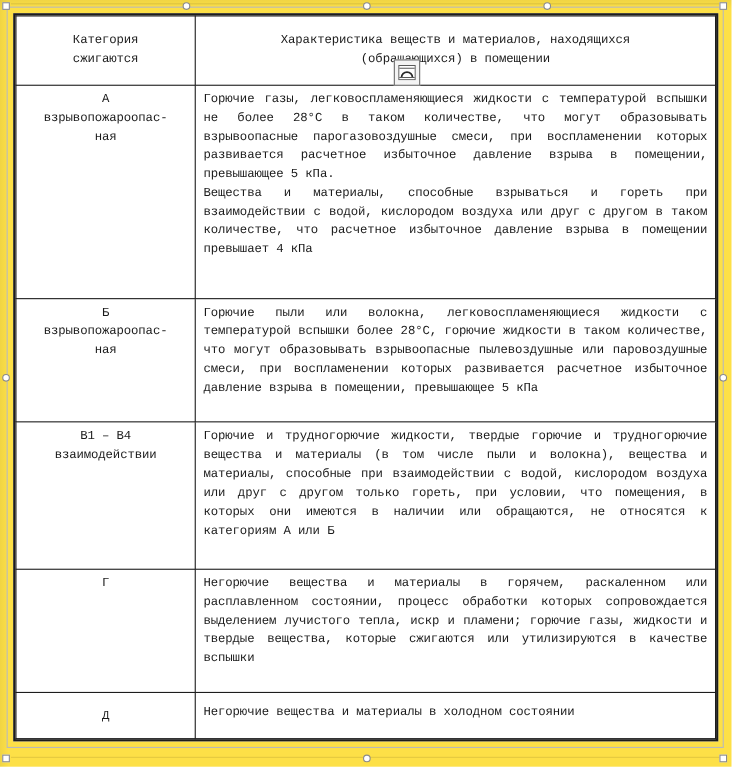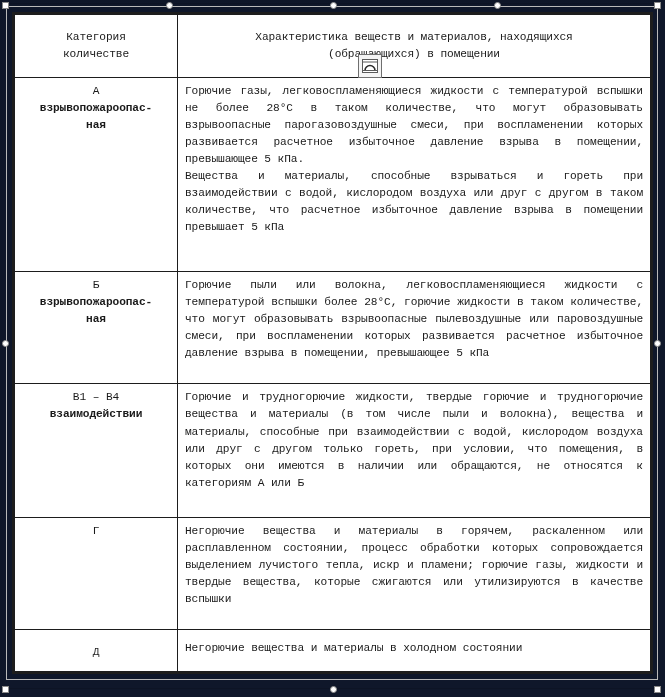--- a/index.html
+++ b/index.html
@@ -17,21 +17,21 @@
     position: relative;
   }
 
   
   #scan-canvas {
     position: absolute;
     left: 0;
     top: 0;
     width: 665px;
     height: 697px;
-    background: #0f172a;
+    background: #fde047;
   }
 
   
   #scan-canvas::before {
     content: "";
     position: absolute;
     inset: 0;
     background:
       linear-gradient(to bottom, rgba(0,0,0,0.05) 0px, rgba(0,0,0,0) 8px),
       linear-gradient(to right, rgba(0,0,0,0.05) 0px, rgba(0,0,0,0) 8px);
@@ -100,21 +100,21 @@
 
   
   td.cat-cell {
     text-align: center;
     padding-top: 7px;
     padding-left: 4px;
     padding-right: 4px;
     word-break: break-word;
   }
   td.cat-cell .cat-letter { display: block; }
-  td.cat-cell .cat-sub { display: block; font-weight: bold; }
+  td.cat-cell .cat-sub { display: block; }
 
   
   td.desc-cell {
     text-align: justify;
     text-justify: inter-word;
     padding-left: 9px;
     padding-right: 9px;
     font-family: Liberation Mono, monospace;
   }
   td.desc-cell p {
@@ -175,37 +175,37 @@
     <table class="cat-table">
       <colgroup>
         <col class="col-cat">
         <col>
       </colgroup>
       <tbody>
 
         <tr class="header-row">
           <td class="head-cat">
             <div>Категория</div>
-            <div>количестве</div>
+            <div>сжигаются</div>
           </td>
           <td class="head-desc">
             <div>Характеристика веществ и материалов, находящихся</div>
             <div>(обращающихся) в помещении</div>
           </td>
         </tr>
 
         <tr class="row-a">
           <td class="cat-cell">
             <span class="cat-letter">А</span>
             <span class="cat-sub">взрывопожароопас-</span>
             <span class="cat-sub">ная</span>
           </td>
           <td class="desc-cell">
             <p class="last-line-natural">Горючие газы, легковоспламеняющиеся жидкости с температурой вспышки не более 28°С в таком количестве, что могут образовывать взрывоопасные парогазовоздушные смеси, при воспламенении которых развивается расчетное избыточное давление взрыва в помещении, превышающее 5 кПа.</p>
-            <p class="last-line-natural">Вещества и материалы, способные взрываться и гореть при взаимодействии с водой, кислородом воздуха или друг с другом в таком количестве, что расчетное избыточное давление взрыва в помещении превышает 5 кПа</p>
+            <p class="last-line-natural">Вещества и материалы, способные взрываться и гореть при взаимодействии с водой, кислородом воздуха или друг с другом в таком количестве, что расчетное избыточное давление взрыва в помещении превышает 4 кПа</p>
           </td>
         </tr>
 
         <tr class="row-b">
           <td class="cat-cell">
             <span class="cat-letter">Б</span>
             <span class="cat-sub">взрывопожароопас-</span>
             <span class="cat-sub">ная</span>
           </td>
           <td class="desc-cell">

